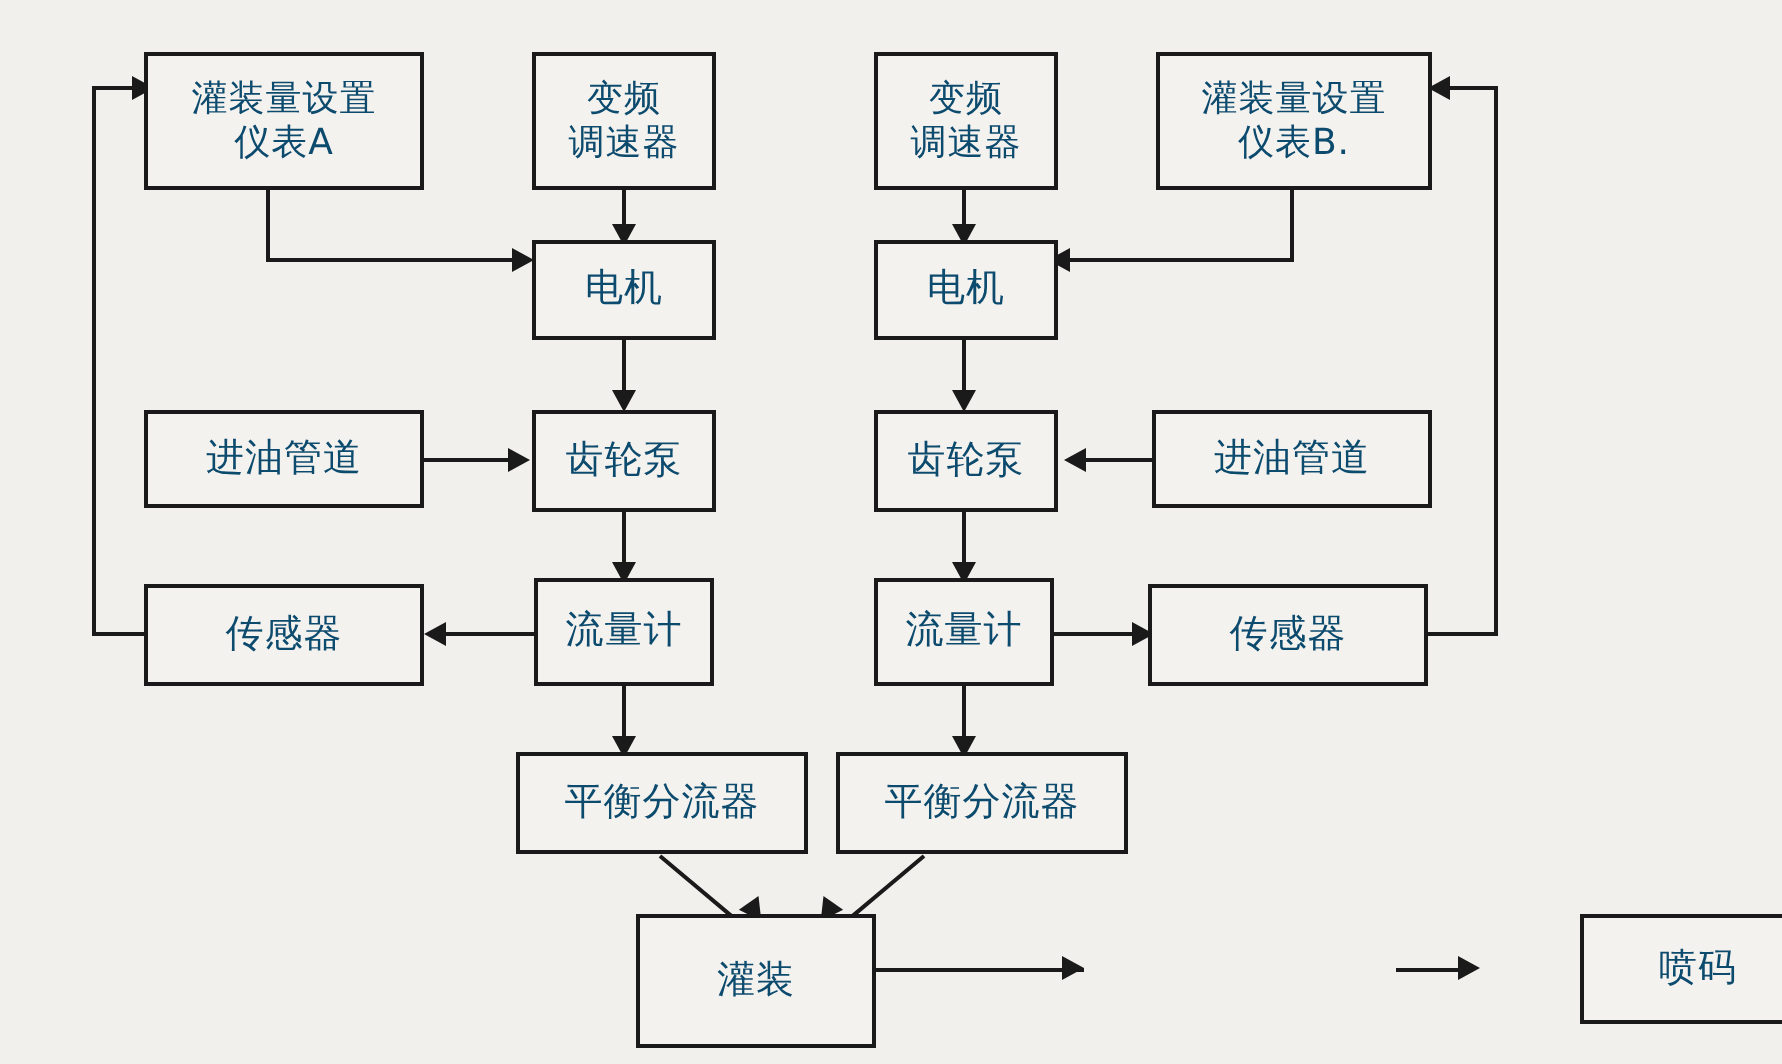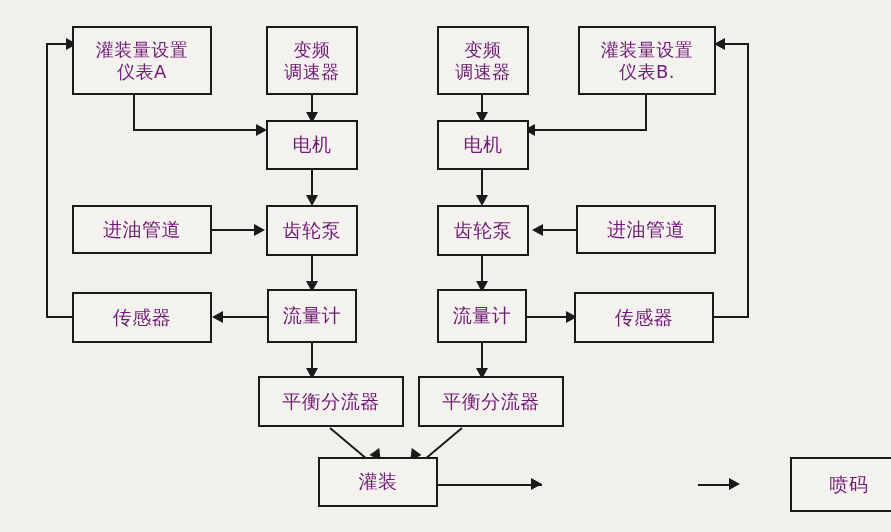--- a/index.html
+++ b/index.html
@@ -18,21 +18,21 @@
   .node {
     position: absolute;
     box-sizing: border-box;
     border: 2px solid #1a1a1a;
     background: #f4f2ee;
     display: flex;
     flex-direction: column;
     align-items: center;
     justify-content: center;
     text-align: center;
-    color: #701a75;
+    color: #0c4a6e;
     font-size: 19px;
     line-height: 1.22;
     letter-spacing: 0.5px;
     white-space: pre-line;
     font-family: "DejaVu Sans", "Liberation Sans", sans-serif;
   }
   .node.two-line { font-size: 18px; }
   .line {
     position: absolute;
     background: #1a1a1a;
@@ -210,21 +210,21 @@
   </div>
 
   <div class="node" style="left:258px; top:376px; width:146px; height:51px;">
     <span>平衡分流器</span>
   </div>
 
   <div class="node" style="left:418px; top:376px; width:146px; height:51px;">
     <span>平衡分流器</span>
   </div>
 
-  <div class="node" style="left:318px; top:457px; width:120px; height:50px;">
+  <div class="node" style="left:318px; top:457px; width:120px; height:67px;">
     <span>灌装</span>
   </div>
 
 
   <div class="node" style="left:742px; top:457px; width:118px; height:55px;margin-left:48px;">
     <span>喷码</span>
   </div>
 
 </div>
 

